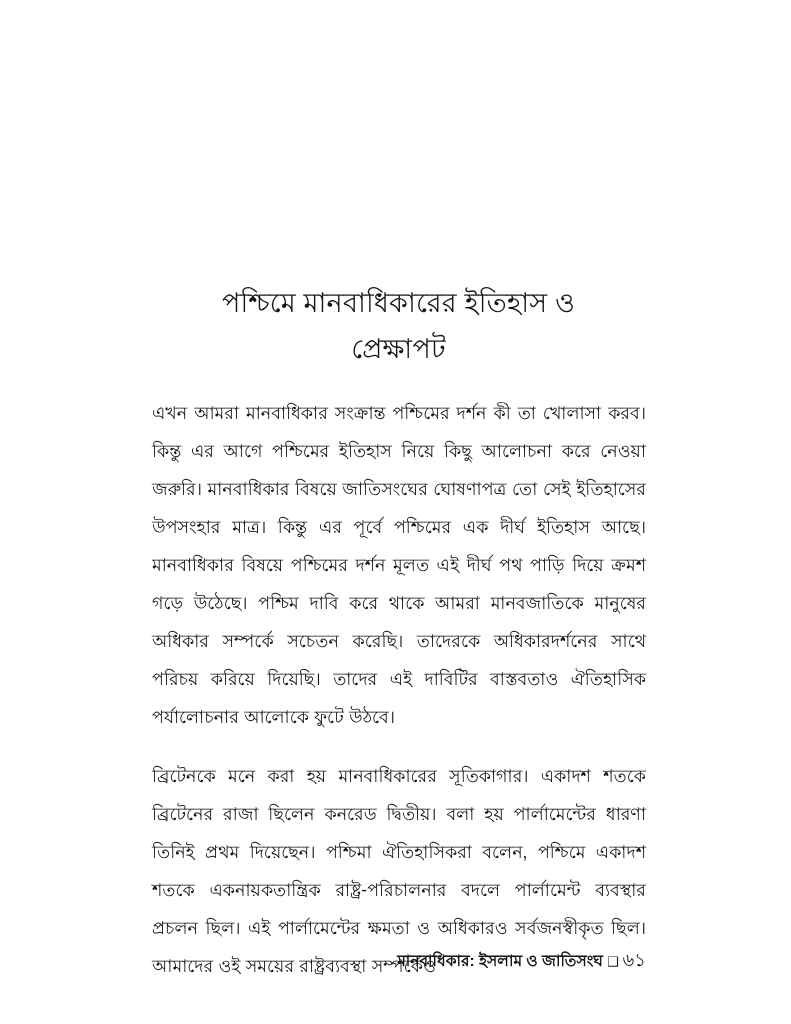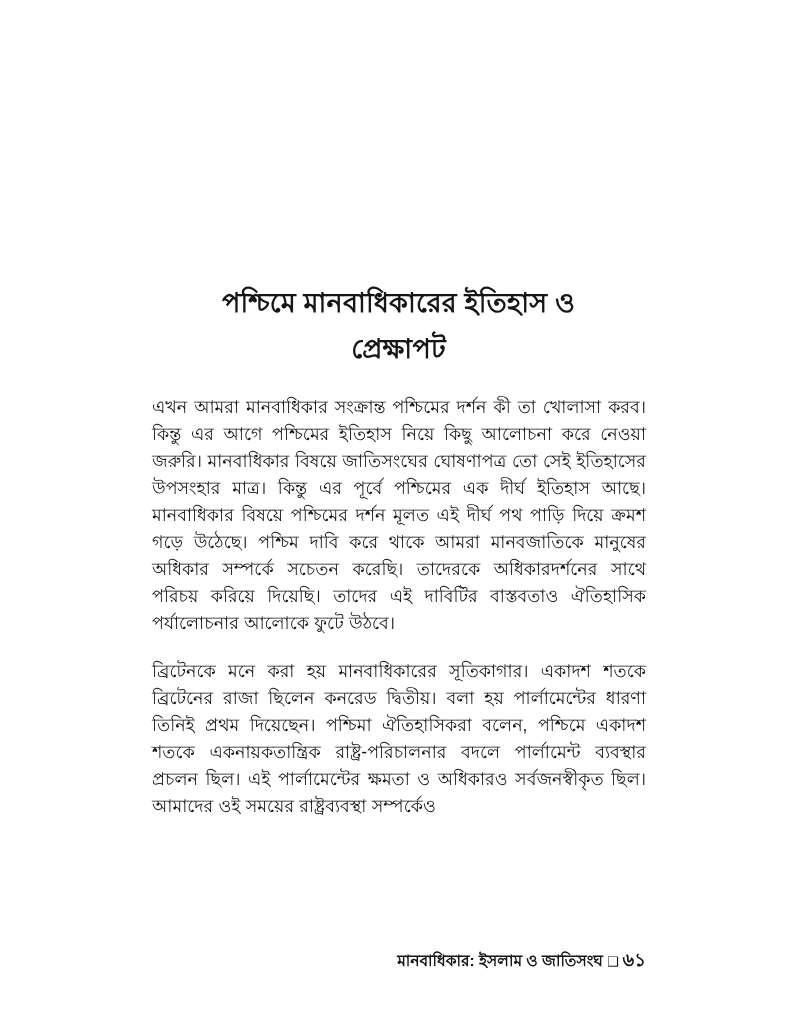--- a/index.html
+++ b/index.html
@@ -19,41 +19,41 @@
   }
 
   
   .chapter-title {
     position: absolute;
     left: 152px;
     top: 262px;
     width: 493px;
     text-align: center;
     font-family: "Liberation Sans", "DejaVu Sans", sans-serif;
-    font-weight: 700;
+    font-weight: 400;
     font-size: 27px;
     line-height: 46px;
     letter-spacing: 0.2px;
     color: #161616;
   }
 
   
   .body-block {
     position: absolute;
     left: 152px;
     top: 394px;
     width: 494px;
   }
   .para {
     margin: 0 0 21px 0;
     text-align: justify;
     text-justify: inter-word;
     font-family: "Liberation Sans", "DejaVu Sans", sans-serif;
     font-size: 17.5px;
-    line-height: 27px;
+    line-height: 38px;
     color: #141414;
     word-spacing: 0.5px;
   }
   .para:last-child { margin-bottom: 0; }
 
   
   .footer {
     position: absolute;
     left: 152px;
     top: 946px;
@@ -63,21 +63,21 @@
     font-size: 15.5px;
     color: #141414;
   }
   .footer .book-name { font-weight: 700; }
   .footer .sep {
     display: inline-block;
     margin: 0 4px;
     font-size: 13px;
   }
   .footer .page-number {
-    font-weight: 700;
+    font-weight: 400;
     font-size: 18px;
   }
 </style>
 </head>
 <body>
 
 <div class="page">
 
   <h1 class="chapter-title">
     <span>পশ্চিমে মানবাধিকারের ইতিহাস ও</span><br>

